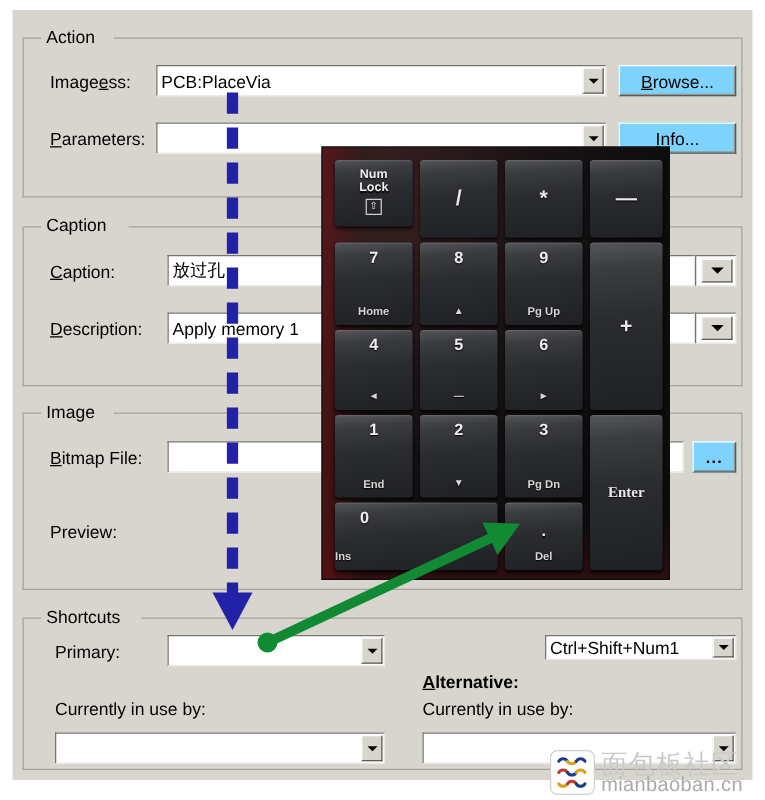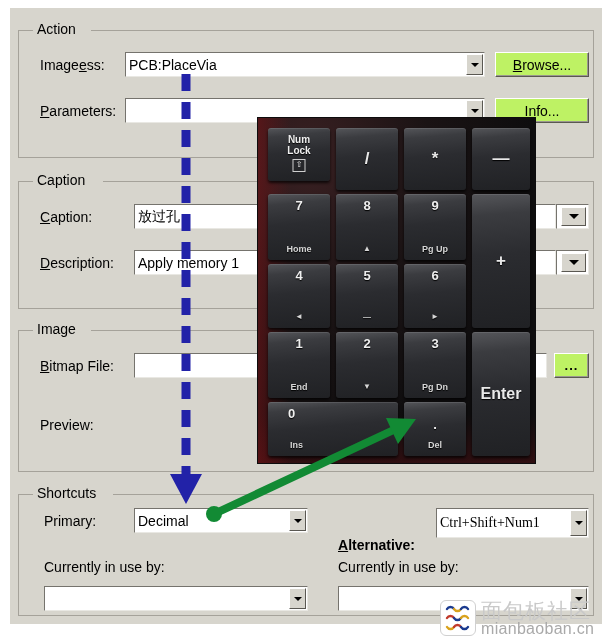--- a/index.html
+++ b/index.html
@@ -74,21 +74,21 @@
   
   .arrowbox{
     position:absolute;background:#ffffff;
     border:1px solid #8a8881;
     border-top-color:#75736d;border-left-color:#75736d;
     border-right-color:#e9e8e3;border-bottom-color:#e9e8e3;
     box-sizing:border-box;
   }
   
   .btn{
-    position:absolute;background:#bef264;
+    position:absolute;background:#7dd3fc;
     border:1px solid #ffffff;
     border-right-color:#5a5852;border-bottom-color:#5a5852;
     box-shadow:inset -1px -1px 0 #9a978f;
     box-sizing:border-box;
     font-size:14px;color:#000;
     display:flex;align-items:center;justify-content:center;
     white-space:nowrap;
   }
   .btn u{text-decoration:underline;}
   .btn-dots{
@@ -263,30 +263,29 @@
   <div class="group" style="left:8px;top:486px;width:576px;height:122px;">
     <div class="gtop-l"></div>
     <div class="gtop-r" style="width:calc(100% - 94px);"></div>
     <div class="group-title">Shortcuts</div>
   </div>
 
   <div class="lbl" style="left:34px;top:505px;">
     <span>Primary:</span>
   </div>
   <div class="combo" style="left:124px;top:500px;width:174px;height:25px;">
-    <div class="ctext">Decimal</div>
     <div class="carrow">
         <i></i>
       </div>
   </div>
 
   <div class="lbl" style="left:328px;top:529px;font-weight:bold;">
     <u>A</u><span>lternative:</span>
   </div>
-  <div class="combo" style="left:426px;top:500px;width:153px;height:30px;font-family:Liberation Serif, serif;">
+  <div class="combo" style="left:426px;top:500px;width:153px;height:20px;">
     <div class="ctext">Ctrl+Shift+Num1</div>
     <div class="carrow">
         <i></i>
       </div>
   </div>
 
   <div class="lbl" style="left:34px;top:551px;">
     <span>Currently in use by:</span>
   </div>
   <div class="combo" style="left:34px;top:578px;width:264px;height:25px;">
@@ -363,26 +362,26 @@
   </div>
   <div class="key" style="left:78px;top:214px;width:62px;height:66px;">
     <div class="main">2</div>
     <div class="sub arrow">▼</div>
   </div>
   <div class="key" style="left:146px;top:214px;width:62px;height:66px;">
     <div class="main">3</div>
     <div class="sub">Pg Dn</div>
   </div>
   <div class="key" style="left:214px;top:214px;width:58px;height:124px;">
-    <div class="glyph" style="font-size:16px;">Enter</div>
+    <div class="glyph" style="font-size:12px;font-family:Liberation Serif, serif;">Enter</div>
   </div>
 
   <div class="key" style="left:10px;top:284px;width:130px;height:54px;">
     <div class="main" style="text-align:left;padding-left:20px;">0</div>
-    <div class="sub" style="text-align:left;padding-left:22px;">Ins</div>
+    <div class="sub" style="text-align:left;">Ins</div>
   </div>
   <div class="key" style="left:146px;top:284px;width:62px;height:54px;">
     <div class="main" style="top:16px;">.</div>
     <div class="sub">Del</div>
   </div>
 </div>
 
 <svg class="anno" viewBox="0 0 612 640" xmlns="http://www.w3.org/2000/svg">
 
   <g>

